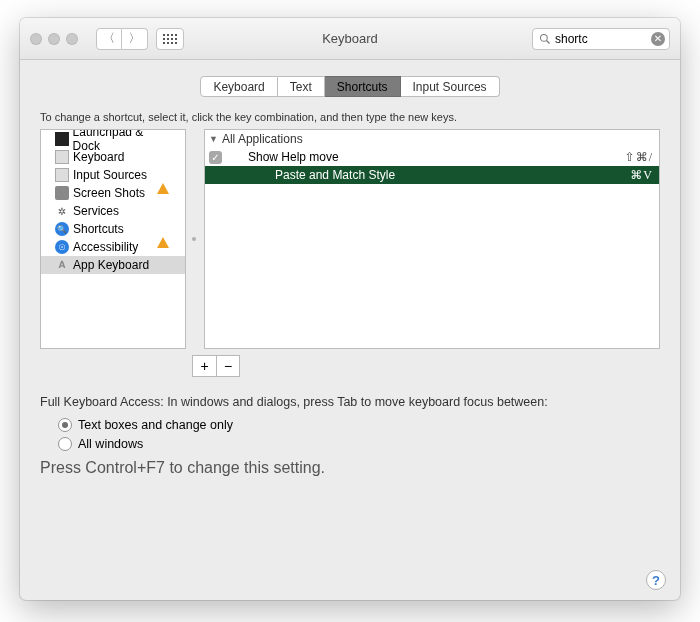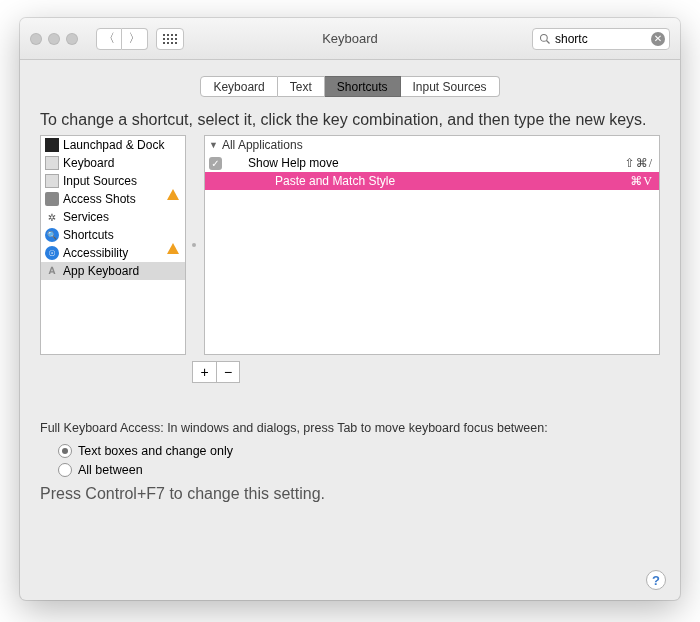--- a/index.html
+++ b/index.html
@@ -21,48 +21,48 @@
     .search svg { width: 12px; height: 12px; flex-shrink: 0; }
     .search input { border: none; outline: none; width: 100%; font-size: 12px; padding-left: 4px; }
     .search .clear { width: 14px; height: 14px; border-radius: 50%; background: #8f8f8f; color: #fff; display: flex; align-items: center; justify-content: center; font-size: 10px; flex-shrink: 0; }
 
     .body { flex: 1; padding: 16px 20px 10px 20px; display: flex; flex-direction: column; }
     .tabs { display: flex; justify-content: center; margin-bottom: 14px; }
     .tabs .tab { height: 21px; padding: 0 12px; font-size: 12px; border: 1px solid #bcbcbc; background: #fff; display: flex; align-items: center; border-left: none; color: #333; }
     .tabs .tab:first-child { border-left: 1px solid #bcbcbc; border-radius: 4px 0 0 4px; }
     .tabs .tab:last-child { border-radius: 0 4px 4px 0; }
     .tabs .tab.selected { background: #7c7c7c; color: #000000; border-color: #6c6c6c; }
-    .instr { font-size: 16px; color: #333; margin-bottom: 6px; }
+    .instr { font-size: 11px; color: #333; margin-bottom: 6px; }
     .panels { display: flex; gap: 6px; height: 220px; }
     .sidebar, .content { background: #fff; border: 1px solid #bcbcbc; overflow: hidden; }
     .sidebar { width: 146px; }
     .content { flex: 1; }
-    .sidebar-item { display: flex; align-items: center; height: 18px; padding: 0 4px; font-size: 12px; gap: 4px; }
+    .sidebar-item { display: flex; align-items: center; height: 18px; padding: 0 14px; font-size: 12px; gap: 4px; }
     .sidebar-item.selected { background: #d9d9d9; }
     .si-icon { width: 14px; height: 14px; display: flex; align-items: center; justify-content: center; font-size: 10px; }
     .warn-icon { margin-left: auto; color: #fff; width: 14px; height: 12px; }
     .warn-tri { width:0; height:0; border-left:6px solid transparent; border-right:6px solid transparent; border-bottom:11px solid #f0a020; position: relative; }
     .warn-tri::after { content:"!"; position:absolute; left:-2px; top:1px; font-size:8px; width:4px; text-align:center; color:#fff; font-weight:bold; }
 
     .content-head { display: flex; align-items: center; height: 18px; font-size: 12px; padding: 0 4px; gap: 4px; color: #333; }
     .disclosure { font-size: 9px; color: #666; }
     .content-row { display: flex; align-items: center; height: 18px; font-size: 12px; padding: 0 6px 0 4px; gap: 4px; }
     .content-row .lbl { margin-left: 22px; }
-    .content-row.selected { background: #ec4899; color: #fff; padding-left: 31px; }
+    .content-row.selected { background: #14532d; color: #fff; padding-left: 31px; }
     .content-row.selected .kb { color: #fff; }
     .checkbox { width: 13px; height: 13px; border-radius: 3px; background: #a8a8a8; display: flex; align-items: center; justify-content: center; color: #fff; font-size: 10px; }
     .kb { margin-left: auto; font-family: -apple-system; font-size: 12px; color: #444; letter-spacing: 1px; }
     .drag-handle { width: 6px; display: flex; align-items: center; }
     .drag-dot { width: 4px; height: 4px; background: #b0b0b0; border-radius: 50%; }
 
     .addremove { display: flex; margin: 6px 0 18px 152px; }
     .sq { width: 24px; height: 22px; border: 1px solid #b8b8b8; background: #fff; display: flex; align-items: center; justify-content: center; font-size: 14px; }
     .sq:first-child { border-right: none; }
 
-    .access { font-size: 12.5px; color: #333; margin-top: 20px; }
+    .access { font-size: 12.5px; color: #333; }
     .radios { margin: 6px 0 4px 18px; }
     .radio-row { display: flex; align-items: center; gap: 6px; height: 19px; font-size: 12.5px; }
     .radio { width: 14px; height: 14px; border-radius: 50%; border: 1px solid #949494; background: #fff; display: flex; align-items: center; justify-content: center; }
     .radio.checked::after { content:""; width: 6px; height: 6px; border-radius: 50%; background: #6f6f6f; }
     .hint { font-size: 16px; color: #555; margin-top: 2px; }
 
     .help { position: absolute; right: 14px; bottom: 10px; width: 20px; height: 20px; border-radius: 50%; border: 1px solid #b0b0b0; background: #fff; display: flex; align-items: center; justify-content: center; color: #3b7bcc; font-size: 13px; font-weight: bold; }
   </style>
 </head>
 <body>
@@ -131,21 +131,21 @@
             <span class="si-icon" style="background:#ddd;border:1px solid #aaa;"></span>
             <span>Keyboard</span>
           </div>
         <div class="sidebar-item">
             <span class="si-icon" style="background:#ddd;border:1px solid #aaa;"></span>
             <span>Input Sources</span>
             <span class="warn-icon"><span class="warn-tri"></span></span>
           </div>
         <div class="sidebar-item">
             <span class="si-icon" style="background:#888;border-radius:2px;"></span>
-            <span>Access Shots</span>
+            <span>Screen Shots</span>
           </div>
         <div class="sidebar-item">
             <span class="si-icon" style="color:#555;">✲</span>
             <span>Services</span>
           </div>
         <div class="sidebar-item">
             <span class="si-icon" style="background:#2a7fe0;border-radius:50%;color:#fff;font-size:8px;">🔍</span>
             <span>Shortcuts</span>
             <span class="warn-icon"><span class="warn-tri"></span></span>
           </div>
@@ -189,20 +189,20 @@
     </div>
 
     <div class="access">Full Keyboard Access: In windows and dialogs, press Tab to move keyboard focus between:</div>
     <div class="radios">
       <div class="radio-row">
         <div class="radio checked"></div>
         <span>Text boxes and change only</span>
       </div>
       <div class="radio-row">
         <div class="radio"></div>
-        <span>All between</span>
+        <span>All windows</span>
       </div>
     </div>
     <div class="hint">Press Control+F7 to change this setting.</div>
 
     <div class="help">?</div>
   </div>
 </div>
 
 </body></html>

